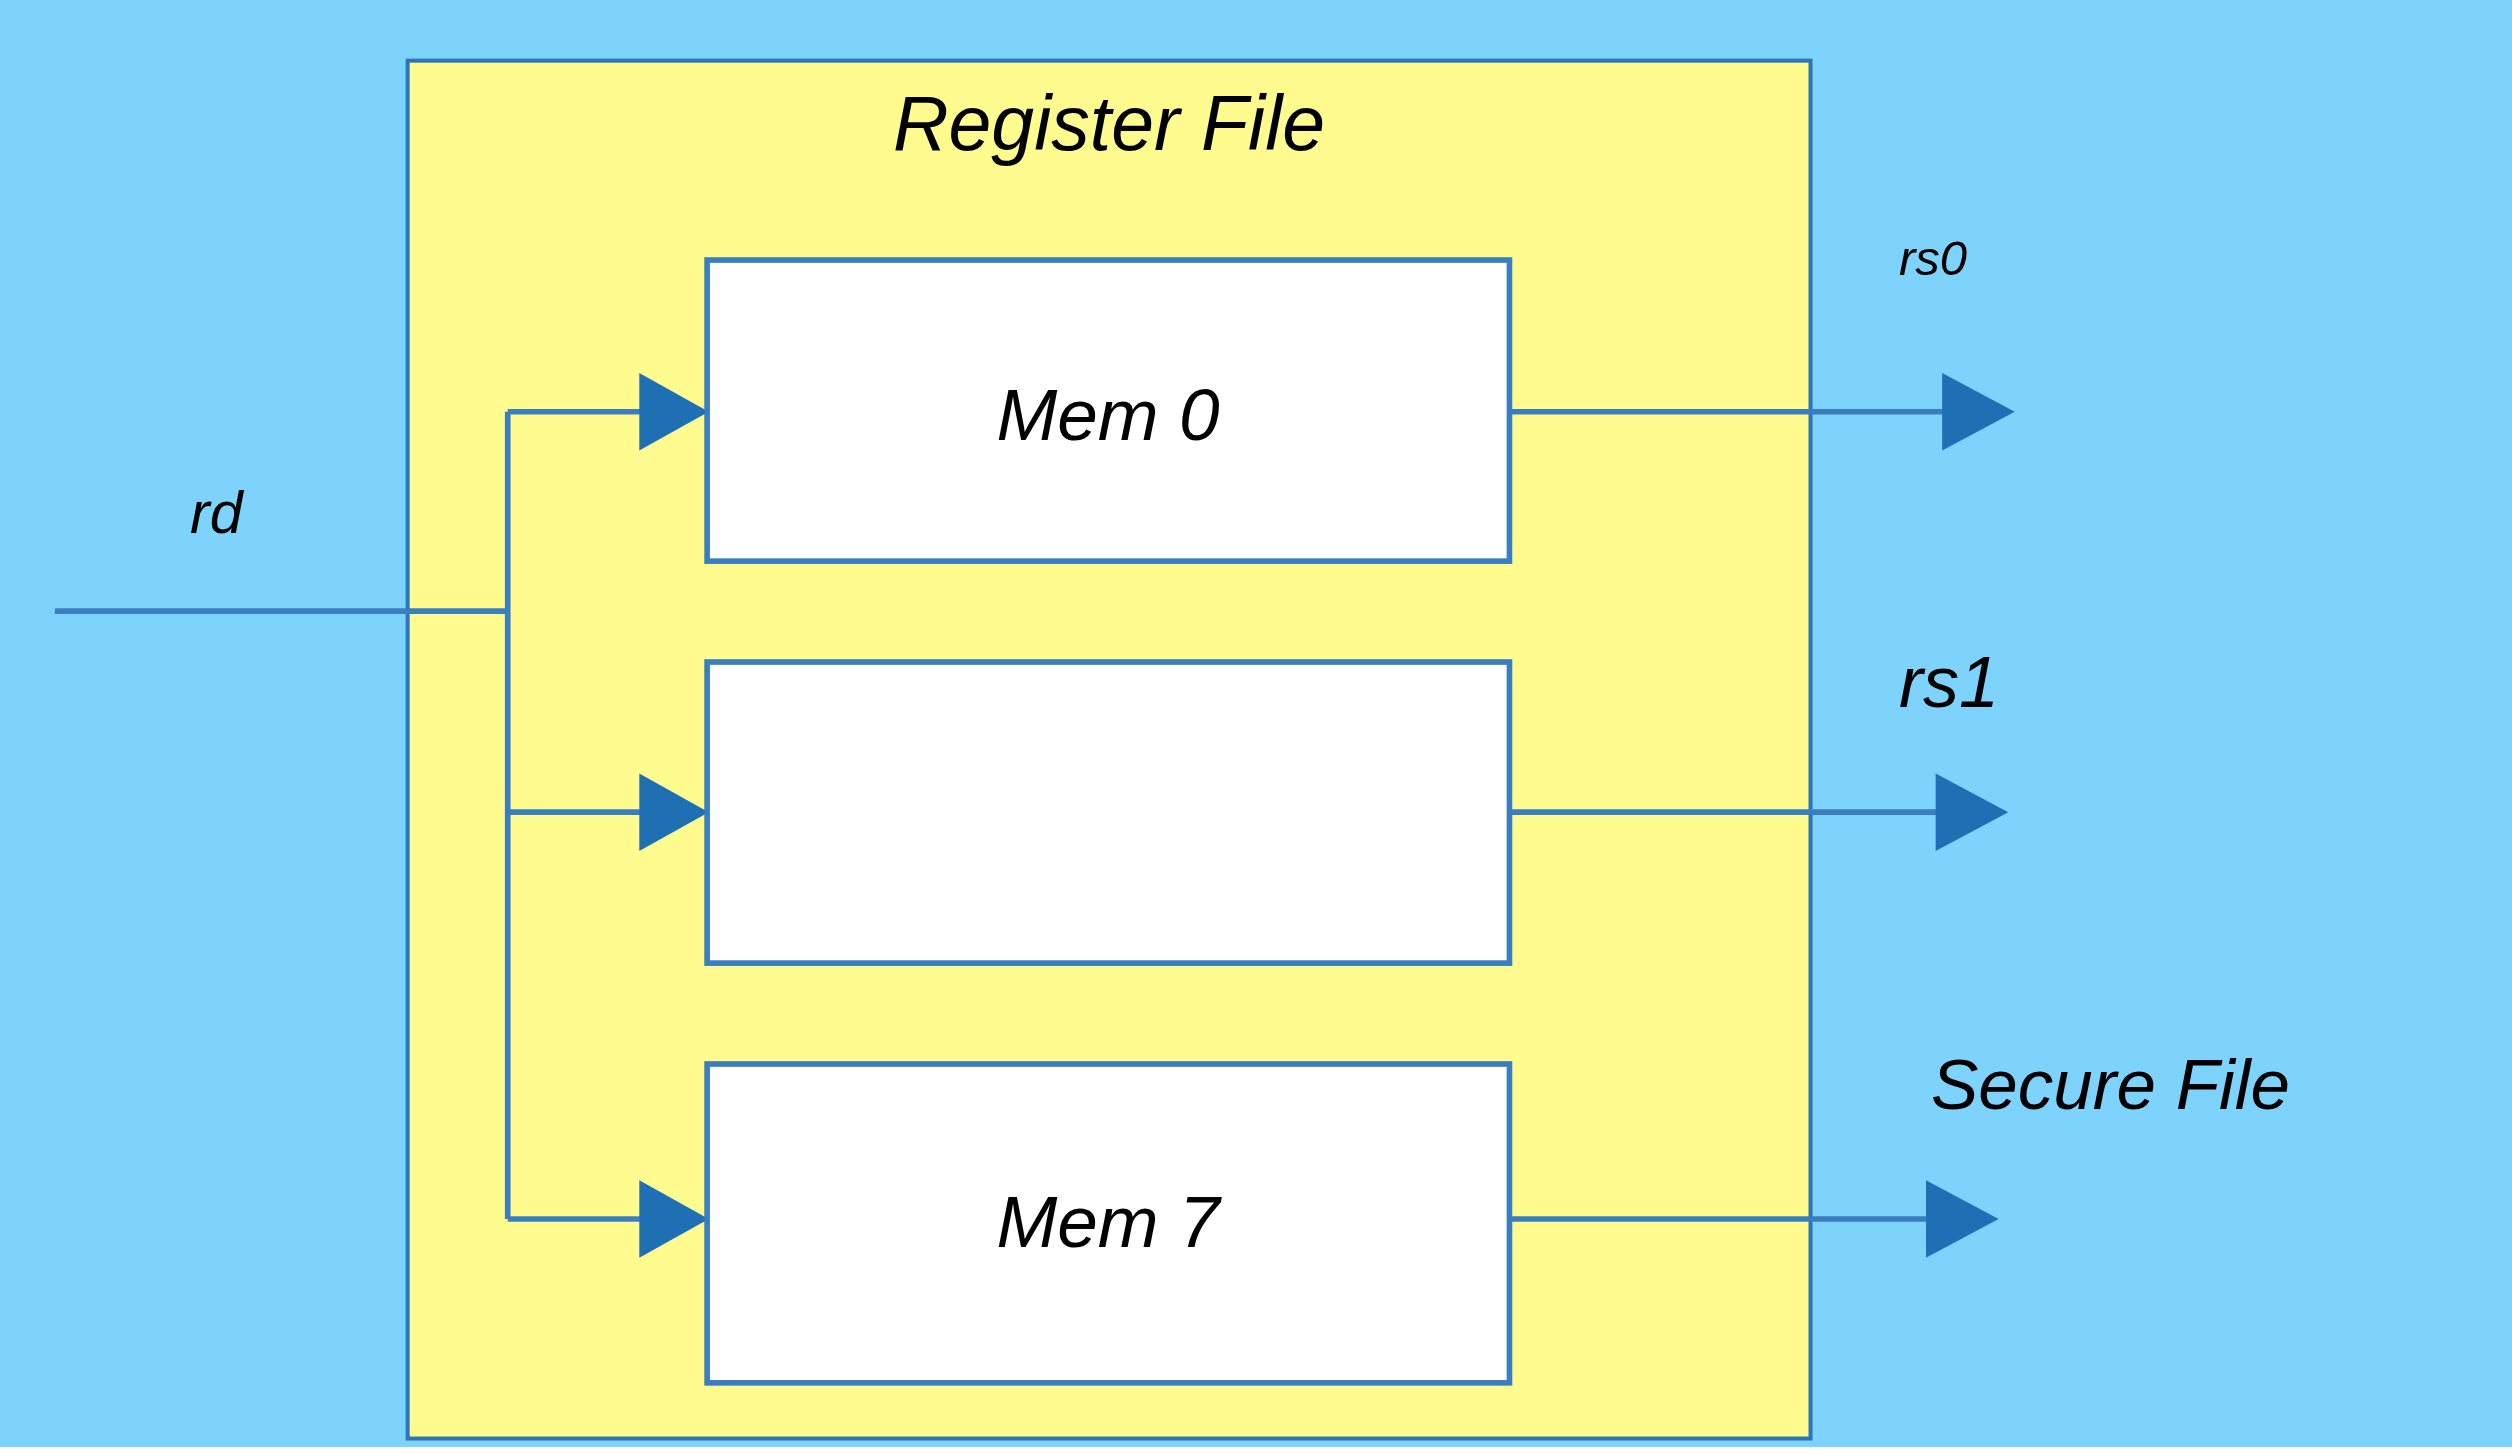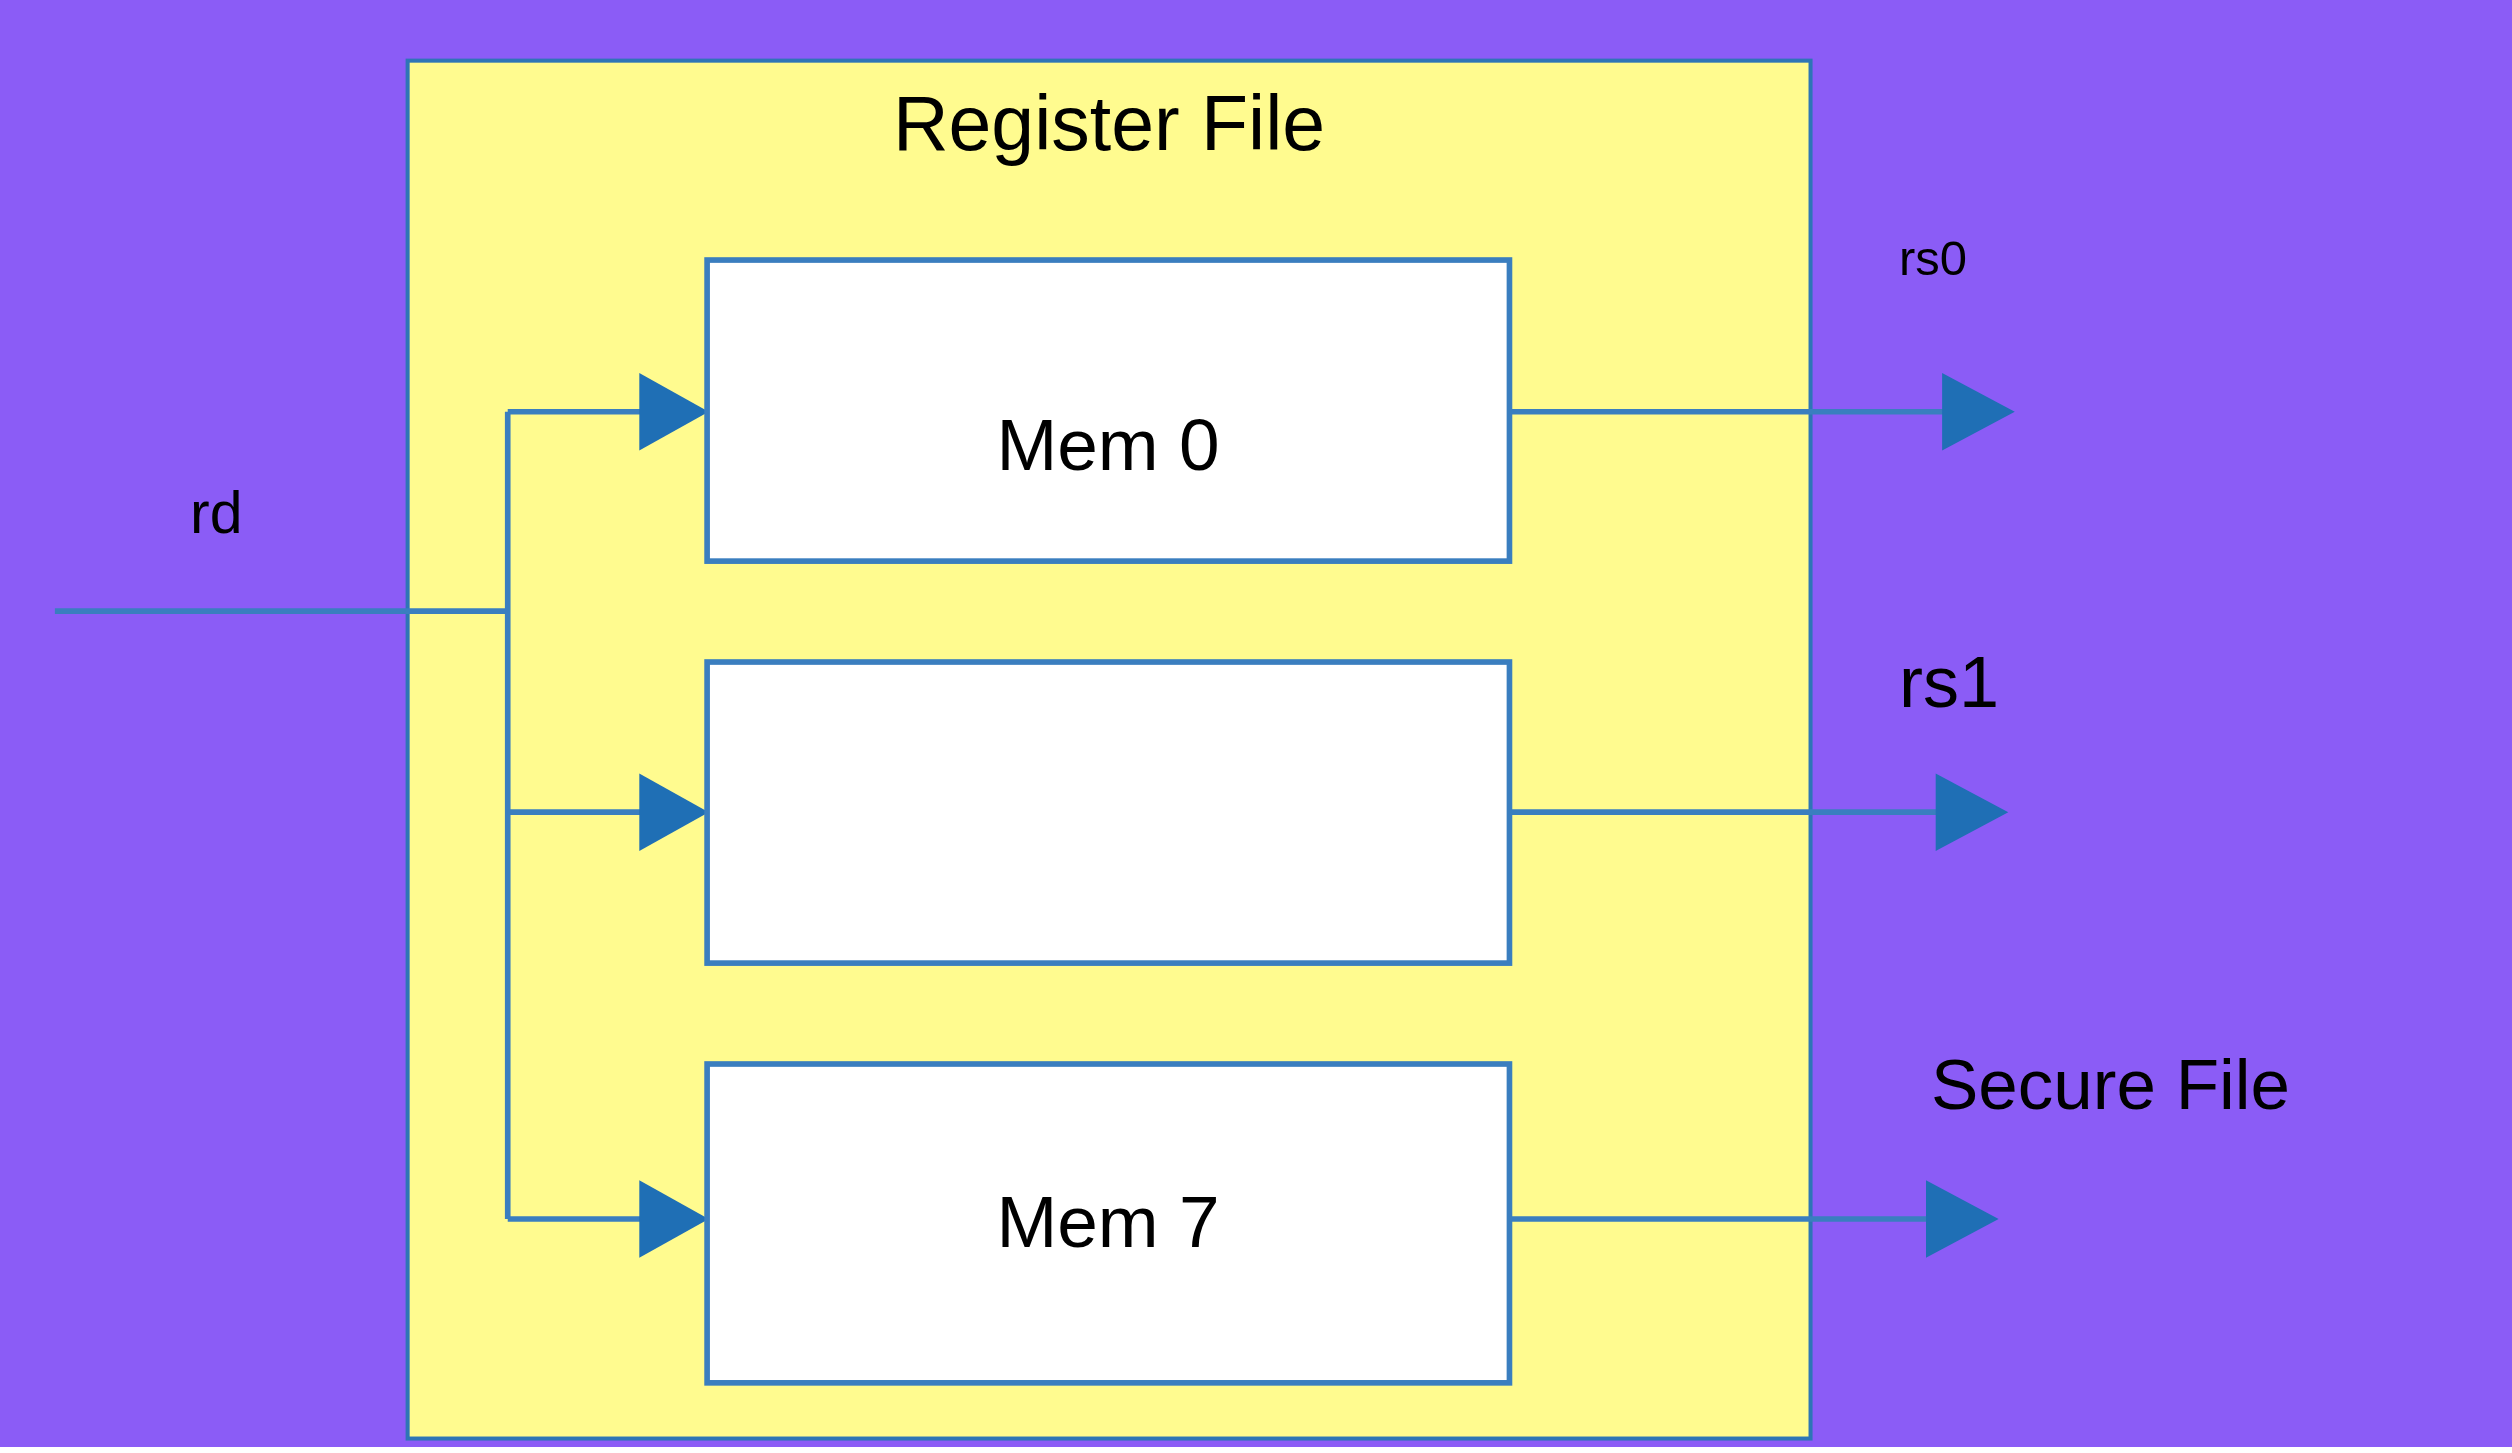--- a/index.html
+++ b/index.html
@@ -10,21 +10,22 @@
   body {
     width: 2512px;
     height: 1454px;
     font-family: "Liberation Sans", sans-serif;
     overflow: hidden;
   }
   #stage {
     position: relative;
     width: 2512px;
     height: 1447px;
-    background: #8b5cf6;
+    background: #7dd3fc;
+    font-style: italic;
   }
   #diagram-svg {
     position: absolute;
     left: 0;
     top: 0;
     width: 2512px;
     height: 1454px;
   }
   .lbl {
     position: absolute;
@@ -39,21 +40,21 @@
     width: 1406px;
     text-align: center;
     font-size: 77px;
   }
   .mem-label {
     width: 802px;
     text-align: center;
     font-size: 73px;
     left: 707px;
   }
-  #mem-label-0 { top: 378px; margin-top: 30px; }
+  #mem-label-0 { top: 378px; }
   #mem-label-1 { top: 778px; }
   #mem-label-2 { top: 1185px; }
   #port-label-rd {
     left: 190px;
     top: 484px;
     font-size: 59px;
   }
   #port-label-rs0 {
     left: 1899px;
     top: 234px;

